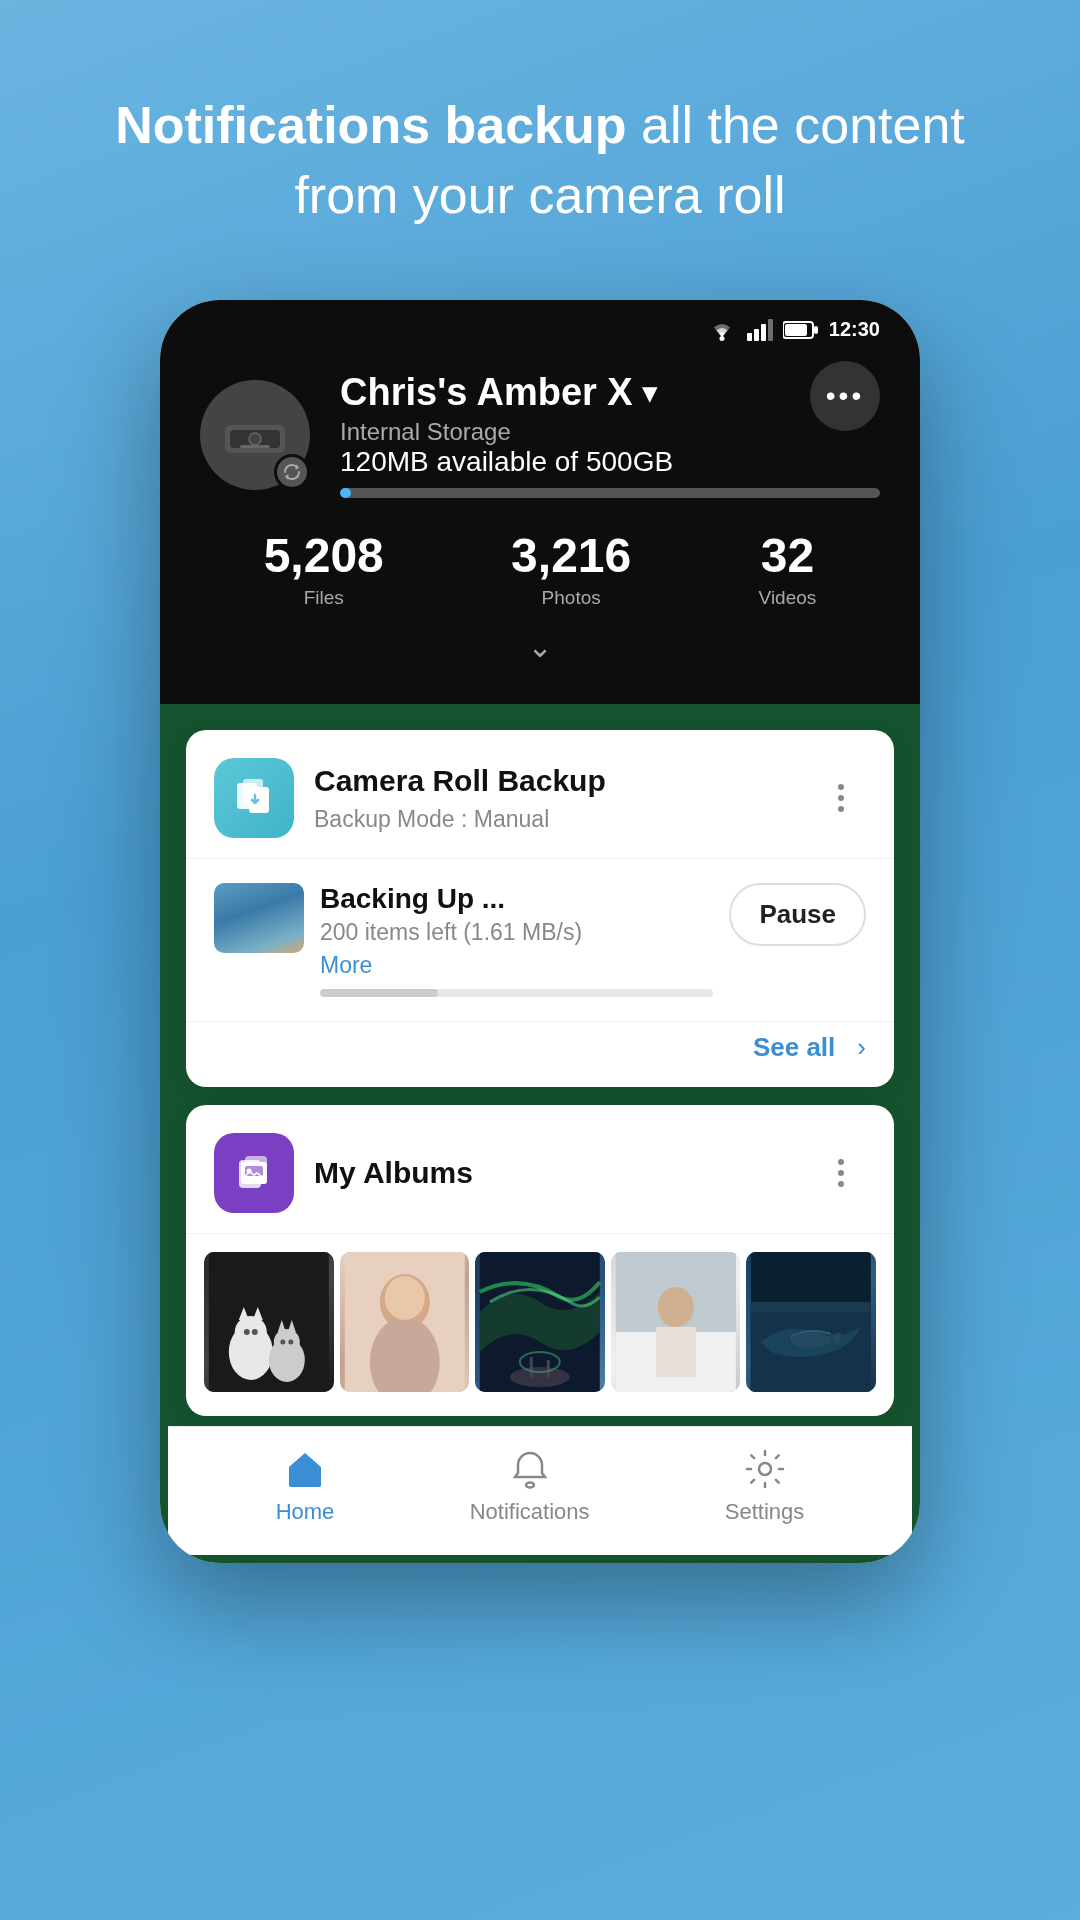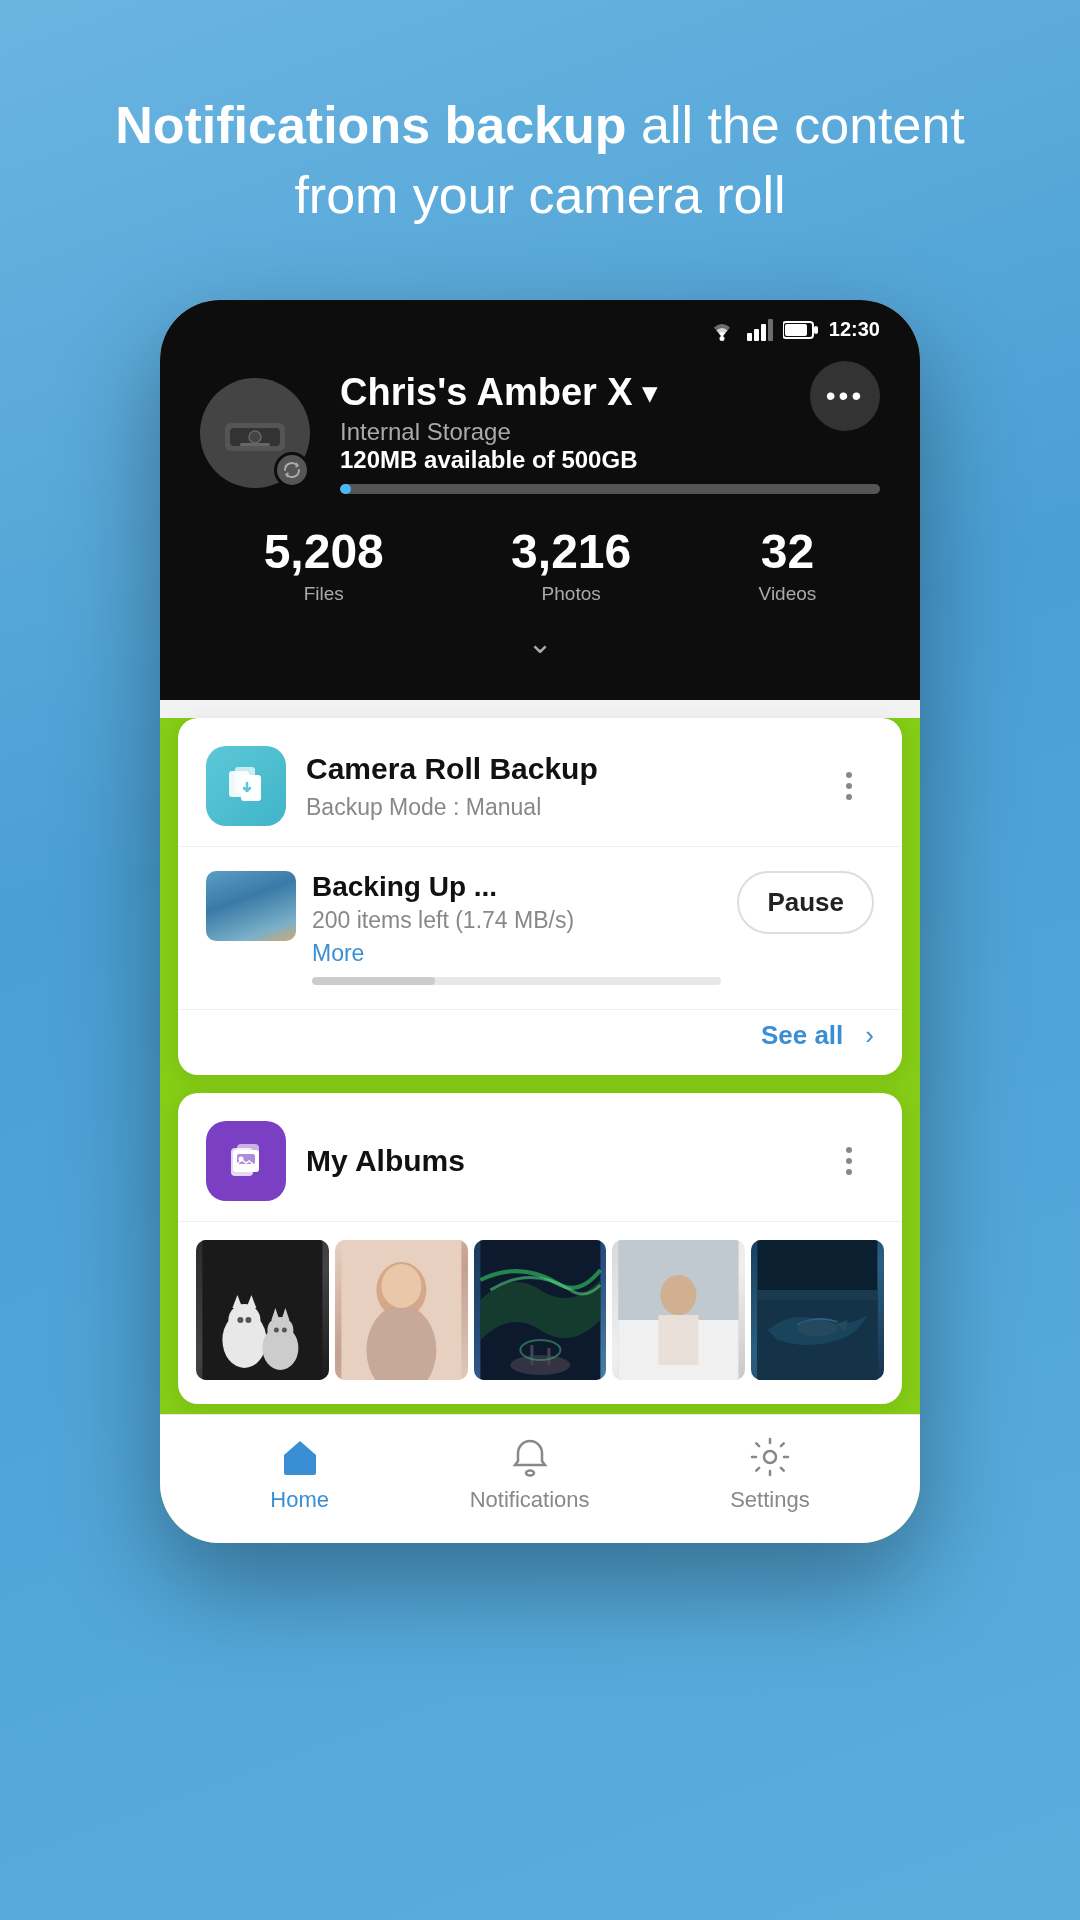--- a/index.html
+++ b/index.html
@@ -117,22 +117,22 @@
       color: white;
       font-size: 28px;
     }
     .device-text .storage-label {
       color: #aaa;
       font-size: 24px;
       margin-top: 4px;
     }
     .device-text .storage-amount {
       color: white;
-      font-size: 24px;
-      font-weight: 700;
+      font-size: 28px;
+      font-weight: 400;
     }
 
     .storage-bar-container {
       margin-top: 10px;
       width: 100%;
       background: #555;
       border-radius: 6px;
       height: 10px;
       overflow: hidden;
     }
@@ -165,22 +165,22 @@
 
     .expand-chevron {
       text-align: center;
       color: #aaa;
       font-size: 30px;
       cursor: pointer;
     }
 
     
     .white-section {
-      background: #84cc16;
-      padding: 0;
+      background: #14532d;
+      padding: 8px;
     }
 
     .card {
       background: white;
       margin: 18px 18px 10px 18px;
       border-radius: 20px;
       overflow: hidden;
       box-shadow: 0 4px 20px rgba(0,0,0,0.08);
     }
 
@@ -505,21 +505,21 @@
           <span></span>
         </div>
       </div>
 
       <div class="backup-item">
         <div class="backup-thumb">
           <div class="backup-thumb-inner"></div>
         </div>
         <div class="backup-info">
           <div class="backup-title">Backing Up ...</div>
-          <div class="backup-detail">200 items left (1.74 MB/s)</div>
+          <div class="backup-detail">200 items left (1.61 MB/s)</div>
           <span class="backup-more-link">More</span>
           <div class="backup-progress-bar">
             <div class="backup-progress-fill"></div>
           </div>
         </div>
         <button class="pause-btn">Pause</button>
       </div>
 
       <div class="see-all-row">
         <span class="see-all-link">See all</span>

